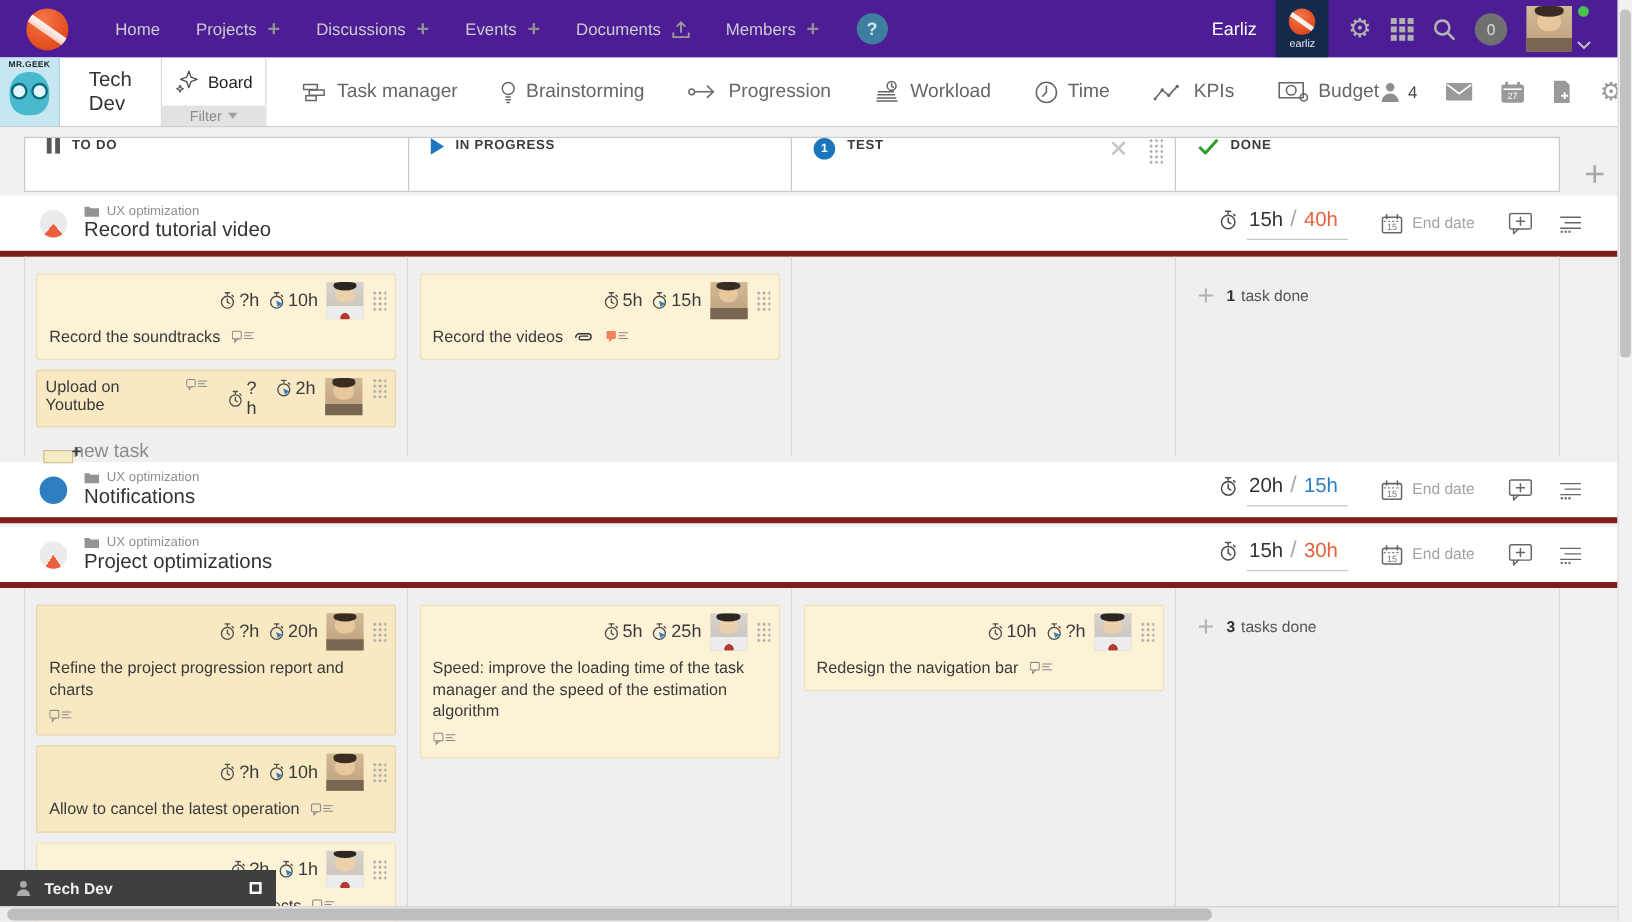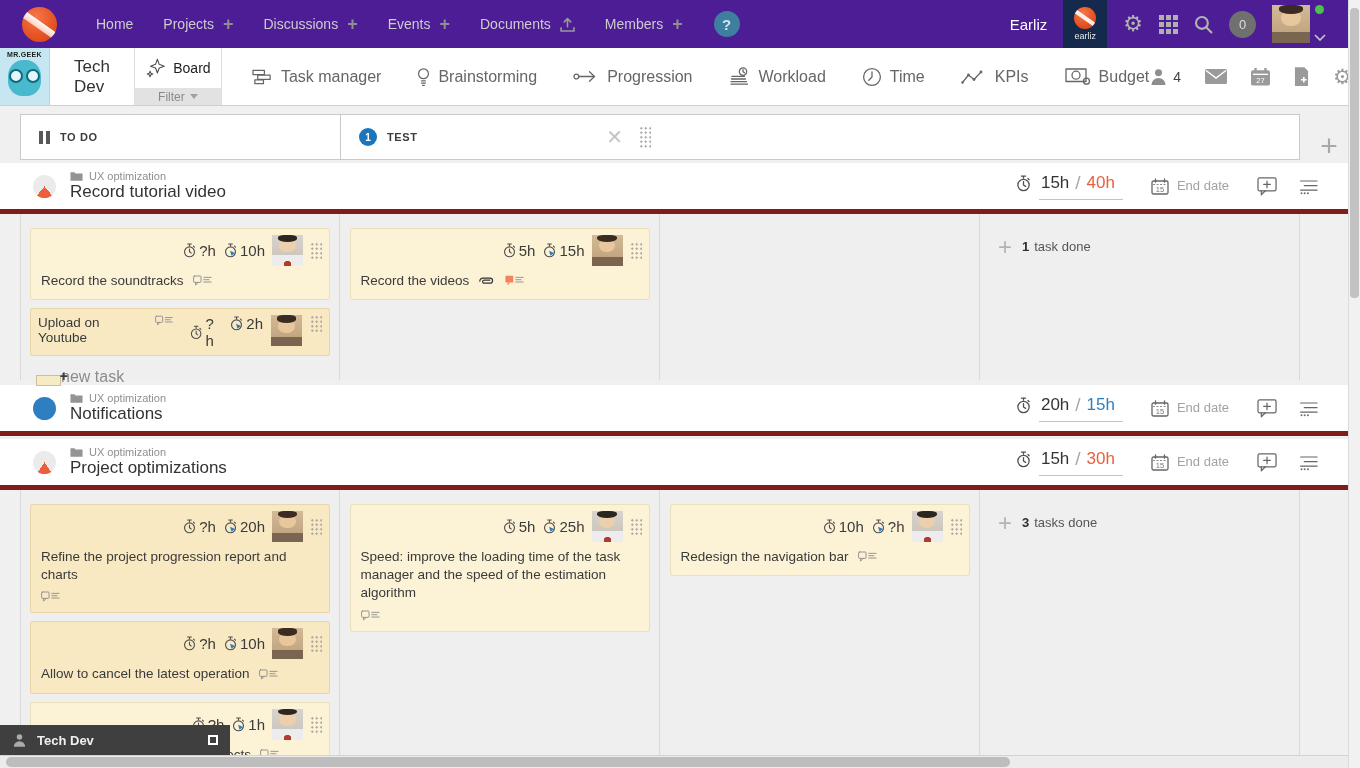--- a/index.html
+++ b/index.html
@@ -56,21 +56,21 @@
 .gear-glyph2{color:#9a9a9a;font-size:21px;line-height:1;cursor:pointer}
 
 
 .s{fill:none;stroke:#666;stroke-width:1.3;stroke-linecap:round;stroke-linejoin:round}
 .sd{fill:none;stroke:#4f4f4f;stroke-width:1.2;stroke-linecap:round;stroke-linejoin:round}
 .sl{fill:none;stroke:#888;stroke-width:1;stroke-linecap:round}
 
 
 .board{position:relative}
 .col-row{display:flex;margin:8px 0 0 20px;width:1280px;height:46px;background:#fff;border:1px solid #c9c9c9;border-left:1px solid #c9c9c9}
-.colh{width:320px;display:flex;align-items:center;gap:10px;padding-left:18px;border-right:1px solid #c9c9c9;cursor:pointer}
+.colh{width:320px;display:flex;gap:10px;padding-left:18px;border-right:1px solid #c9c9c9;cursor:pointer}
 .colh:last-child{border-right:none}
 .collabel{font-size:11px;font-weight:bold;color:#3c3c3c;letter-spacing:.6px}
 .ic-pause{display:flex;gap:3px}
 .ic-pause i{width:4px;height:13px;background:#585858}
 .ic-play{width:0;height:0;border-left:11px solid #1f77c0;border-top:7px solid transparent;border-bottom:7px solid transparent}
 .test-badge{width:18px;height:18px;border-radius:50%;background:#1a75bb;color:#fff;font-size:10px;font-weight:bold;display:flex;align-items:center;justify-content:center}
 .colx{margin-left:auto;color:#c4c4c4;font-size:20px;line-height:1;padding-right:6px;cursor:pointer}
 .dots{background-image:radial-gradient(#a3a3a3 1.1px,transparent 1.25px);background-size:4.5px 4.5px;cursor:grab}
 .col-dots{width:12px;height:23px;margin-right:10px}
 .addcol{position:absolute;left:1306px;top:8px;width:46px;height:48px;display:flex;align-items:center;justify-content:center;font-size:30px;font-weight:300;color:#a8a8a8;cursor:pointer}
@@ -304,24 +304,34 @@
 
   <div class="col-row">
     <div class="colh">
       <span class="ic-pause">
           <i></i>
           <i></i>
         </span>
       <span class="collabel">TO DO</span>
     </div>
     <div class="colh">
+      <span class="ic-play"></span>
+      <span class="collabel">IN PROGRESS</span>
+    </div>
+    <div class="colh">
       <span class="test-badge">1</span>
       <span class="collabel">TEST</span>
       <span class="colx">✕</span>
       <span class="dots col-dots"></span>
+    </div>
+    <div class="colh">
+      <svg width="18" height="14" viewBox="0 0 18 14">
+          <path d="M1.5 7.5l5 5L16.5 1.5" stroke="#2f9e2f" stroke-width="2.6" fill="none"></path>
+        </svg>
+      <span class="collabel">DONE</span>
     </div>
   </div>
   <div class="addcol">+</div>
 
   <section class="lane-head">
     <span class="pc pc-1"></span>
     <div class="lane-titles">
       <div class="lane-cat">
         <svg width="13" height="11" viewBox="0 0 14 11">
             <path d="M.5 1h4.2l1.3 1.4h7.5V10H.5z" fill="#949494"></path>

